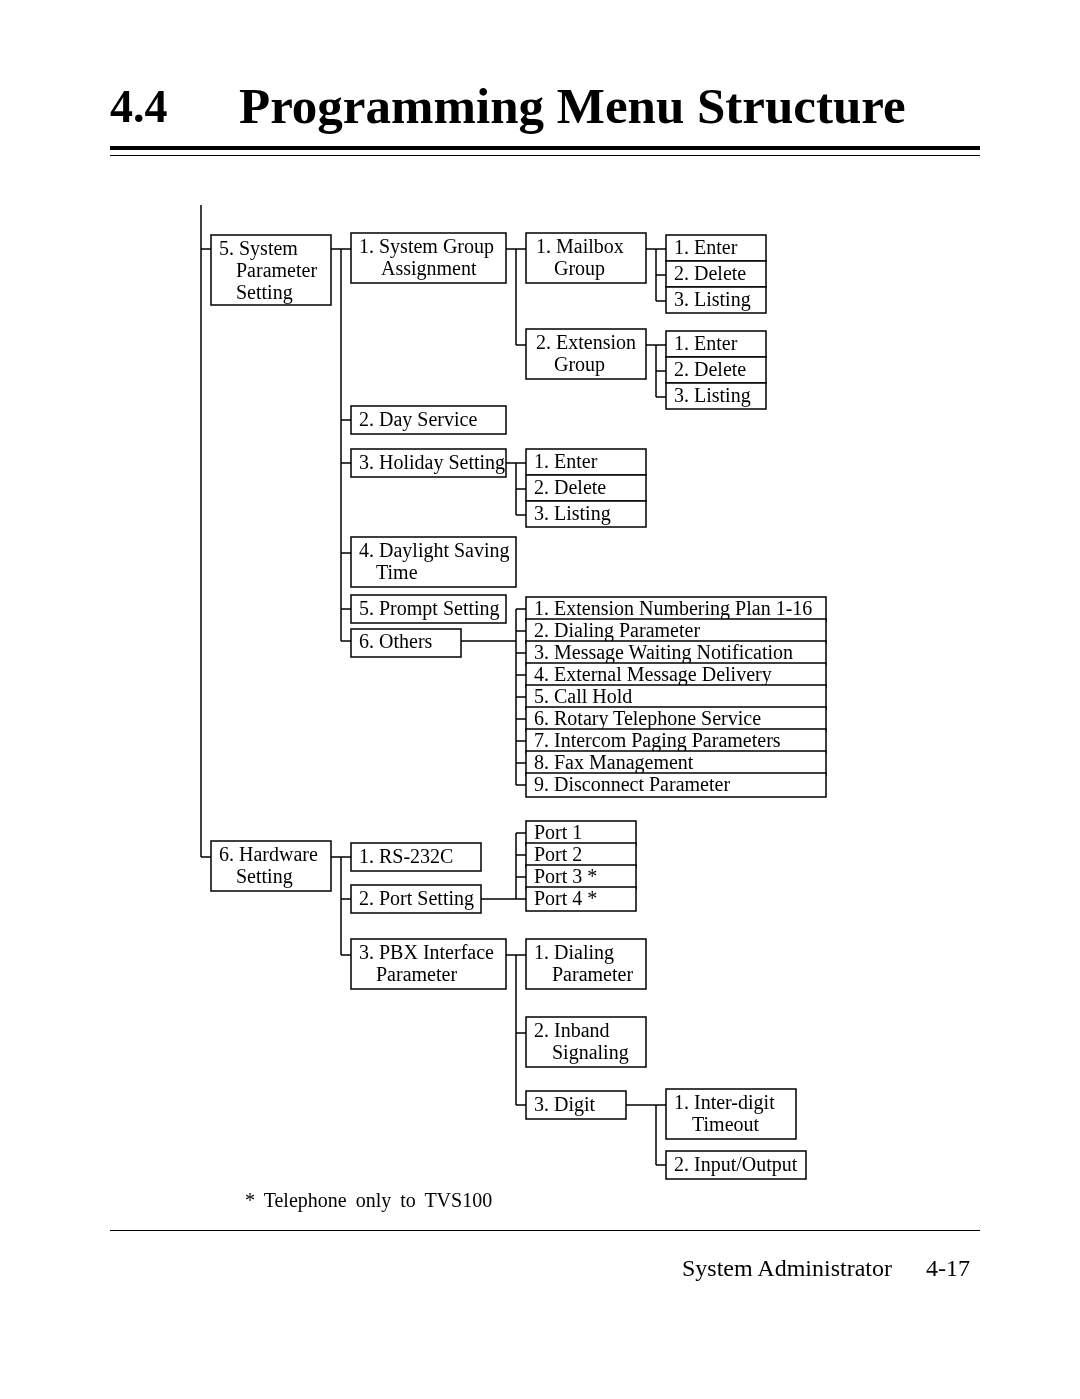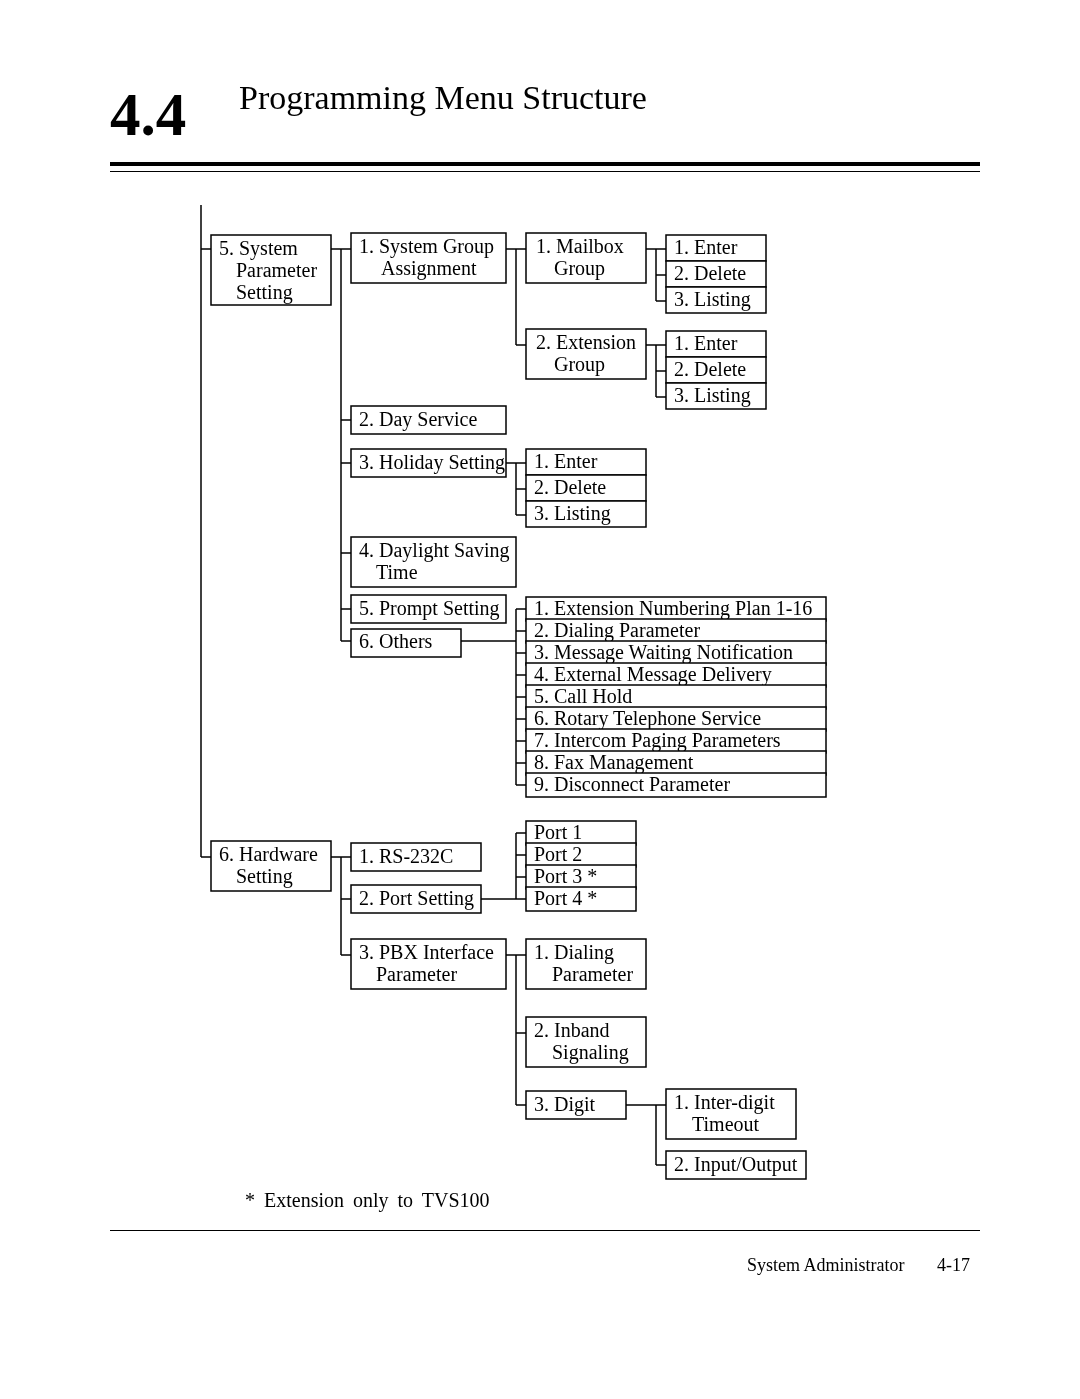--- a/index.html
+++ b/index.html
@@ -16,29 +16,29 @@
     margin: 0 auto;
     background: #fff;
   }
   .heading-wrap {
     position: absolute;
     left: 110px;
     top: 80px;
     width: 870px;
   }
   .section-num {
-    font-size: 61px;
+    font-size: 46px;
     font-weight: bold;
     display: inline-block;
     width: 125px;
     vertical-align: top;
   }
   .section-title {
-    font-size: 34px;
-    font-weight: normal;
+    font-size: 51px;
+    font-weight: bold;
     display: inline-block;
     width: 730px;
     line-height: 1.05;
   }
   .double-rule-outer {
     margin-top: 12px;
     height: 8px;
     border-top: 4px solid #000;
     position: relative;
   }
@@ -51,21 +51,21 @@
     position: absolute;
     left: 110px;
     width: 870px;
     top: 1230px;
     border-top: 1.5px solid #000;
   }
   .footer {
     position: absolute;
     right: 110px;
     top: 1255px;
-    font-size: 18px;
+    font-size: 24px;
   }
   .footer .pg {
     margin-left: 28px;
   }
   svg { display: block; }
   .svg-wrap {
     position: absolute;
     left: 96px;
     top: 205px;
     width: 870px;
@@ -294,21 +294,21 @@
           <text x="578" y="904">1. Inter-digit</text>
           <text x="596" y="926">Timeout</text>
 
           <line x1="560" y1="960" x2="570" y2="960" stroke="#000" stroke-width="1.5"></line>
           <rect x="570" y="946" width="140" height="28" fill="#fff" stroke="#000" stroke-width="1.5"></rect>
           <text x="578" y="966">2. Input/Output</text>
 
     </svg>
   </div>
 
-  <div class="footnote">* Extension only to TVS100</div>
+  <div class="footnote">* Telephone only to TVS100</div>
 
   <div class="single-rule"></div>
 
   <div class="footer">
     <span>System Administrator</span>
     <span class="pg">4-17</span>
   </div>
 
 </div>
 

